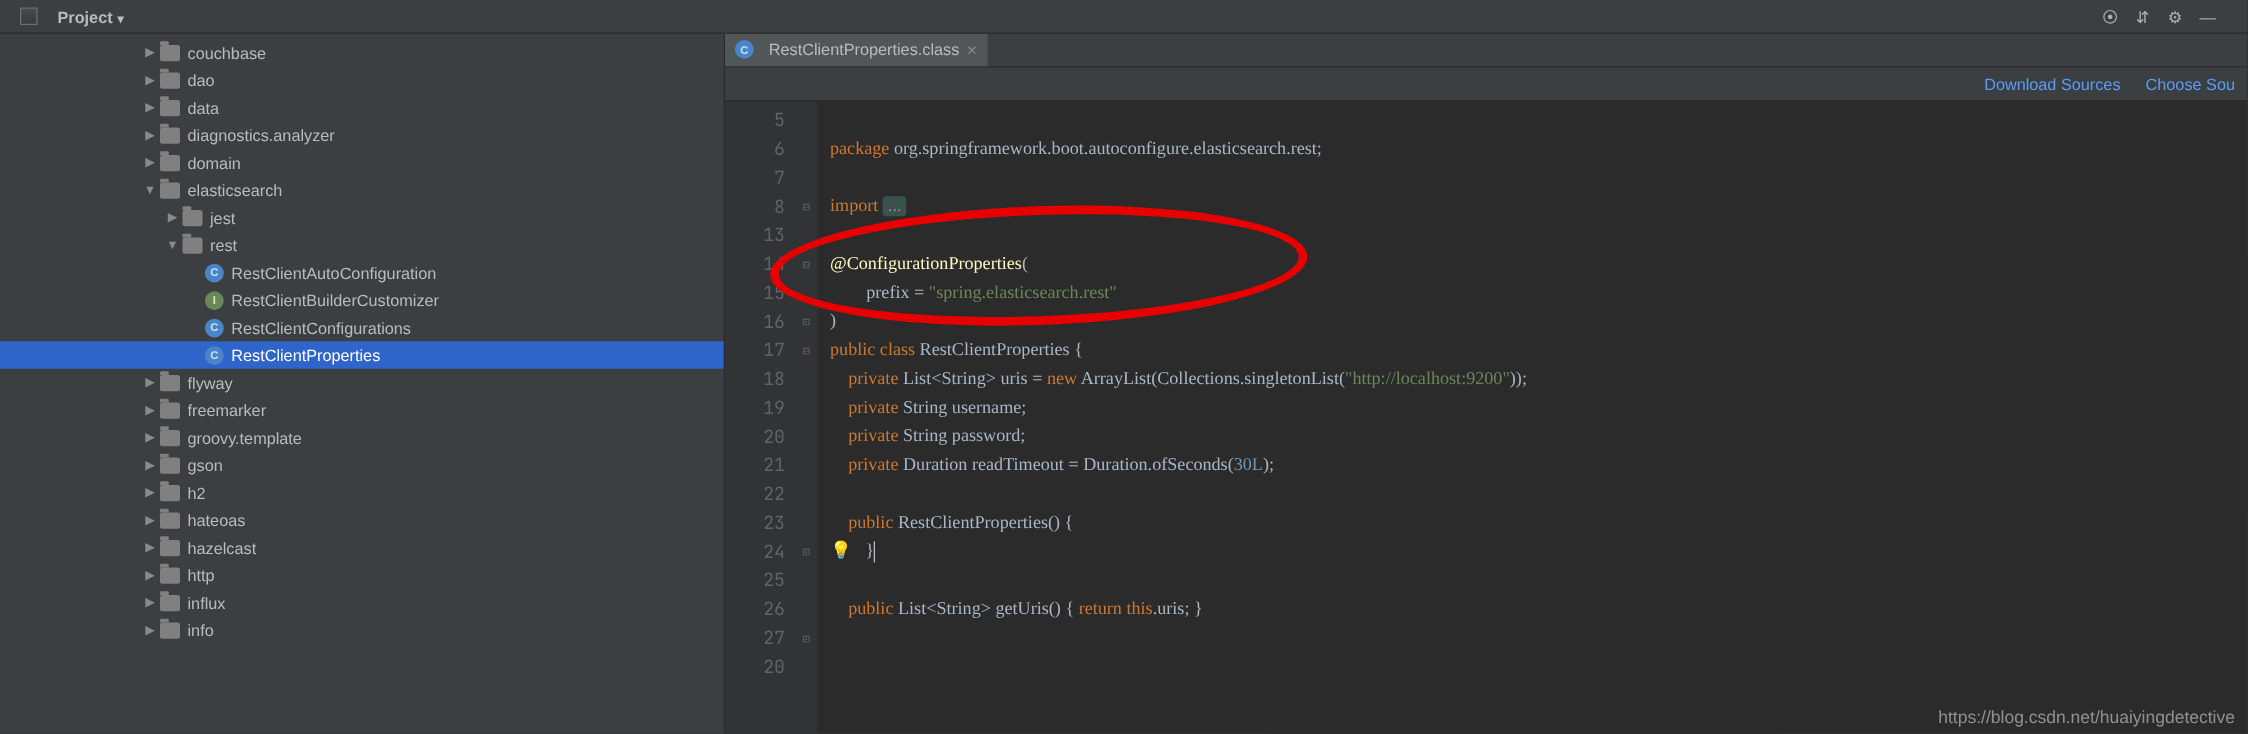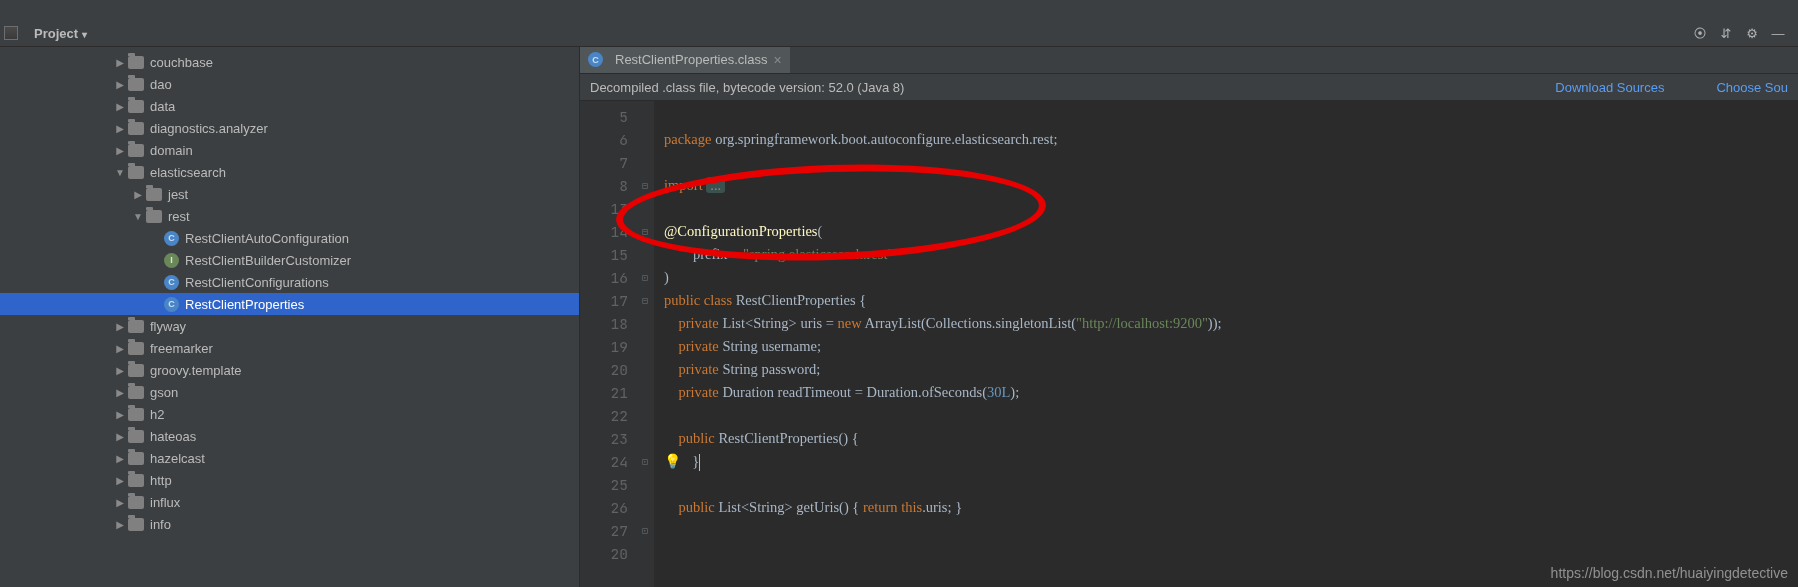--- a/index.html
+++ b/index.html
@@ -13,22 +13,21 @@
     overflow: hidden;
     display: flex;
     flex-direction: column;
   }
   .toolbar {
     height: 27px;
     background: #3c3f41;
     border-bottom: 1px solid #2b2b2b;
     display: flex;
     align-items: center;
-    padding: 0 4px;
-    margin-top: 20px;
+    padding: 0 16px;
   }
   .toolbar-left { display: flex; align-items: center; gap: 6px; }
   .toolbar-right { margin-left: auto; display: flex; align-items: center; gap: 10px; padding-right: 8px; }
   .tool-icon { width:16px; height:16px; display:flex; align-items:center; justify-content:center; color:#afb1b3; cursor:pointer; }
   .project-label { font-weight: bold; color:#bbbbbb; margin-left:6px; }
   .proj-icon { width:14px; height:14px; border:1px solid #6e6e6e; display:inline-block; margin-right:4px; background:linear-gradient(#4a4a4a,#3a3a3a); }
   .dropdown-arrow { margin-left:4px; font-size:10px; }
   .main { flex:1; display:flex; overflow:hidden; }
   .sidebar { width:580px; background:#3c3f41; overflow-y:auto; border-right:1px solid #2b2b2b; position:relative; }
   .sidebar::-webkit-scrollbar{width:10px;} .sidebar::-webkit-scrollbar-thumb{background:#555;}
@@ -42,21 +41,21 @@
   .folder-icon::before{content:"";position:absolute;top:-3px;left:0;width:7px;height:3px;background:#808080;border-radius:1px 1px 0 0;}
   .class-icon { width:15px; height:15px; border-radius:50%; margin-right:6px; display:flex; align-items:center; justify-content:center; font-size:9px; font-weight:bold; color:#2b2b2b; }
   .class-icon.c { background:#4a86c7; color:#c8e0f4; }
   .class-icon.i { background:#6a8759; color:#d4e8c8; }
   .editor { flex:1; display:flex; flex-direction:column; overflow:hidden; background:#2b2b2b; }
   .tabs { height:27px; background:#3c3f41; display:flex; align-items:flex-end; border-bottom:1px solid #2b2b2b; }
   .tab { height:27px; background:#515658; display:flex; align-items:center; padding:0 8px; gap:6px; color:#bbbbbb; border-right:1px solid #3c3f41; }
   .tab .close { color:#8a8a8a; font-size:14px; cursor:pointer; }
   .banner { height:27px; background:#3c3f41; border-bottom:1px solid #2b2b2b; display:flex; align-items:center; padding:0 10px; color:#bbbbbb; }
   .banner .links { margin-left:auto; display:flex; gap:20px; }
-  .banner .links span { color:#589df6; cursor:pointer;margin-left:32px; }
+  .banner .links span { color:#589df6; cursor:pointer; }
   .code-area { flex:1; display:flex; overflow:hidden; position:relative; font-family: "JetBrains Mono","Consolas",monospace; font-size:14.5px; }
   .gutter { width:56px; background:#313335; color:#606366; text-align:right; padding:4px 8px 0 0; line-height:23px; }
   .gutter div { height:23px; }
   .fold-gutter { width:18px; background:#313335; padding-top:4px; }
   .fold-gutter div { height:23px; display:flex; align-items:center; justify-content:center; color:#606366; font-size:10px; }
   .code { flex:1; padding:4px 0 0 10px; line-height:23px; color:#a9b7c6; position:relative; }
   .code pre { margin:0; font-family:Liberation Serif, serif; height:23px; }
   .kw { color:#cc7832; }
   .str { color:#6a8759; }
   .ann { color:#fef9c3; }
@@ -227,21 +226,20 @@
 
   <div class="editor">
     <div class="tabs">
       <div class="tab">
         <span class="class-icon c">C</span>
         <span>RestClientProperties.class</span>
         <span class="close">×</span>
       </div>
     </div>
     <div class="banner">
-      <span>Decompiled .class file, bytecode version: 52.0 (Java 8)</span>
       <div class="links">
         <span>Download Sources</span>
         <span>Choose Sou</span>
       </div>
     </div>
     <div class="code-area">
       <div class="gutter" id="gutter">
           <div>5</div>
           <div>6</div>
           <div>7</div>

